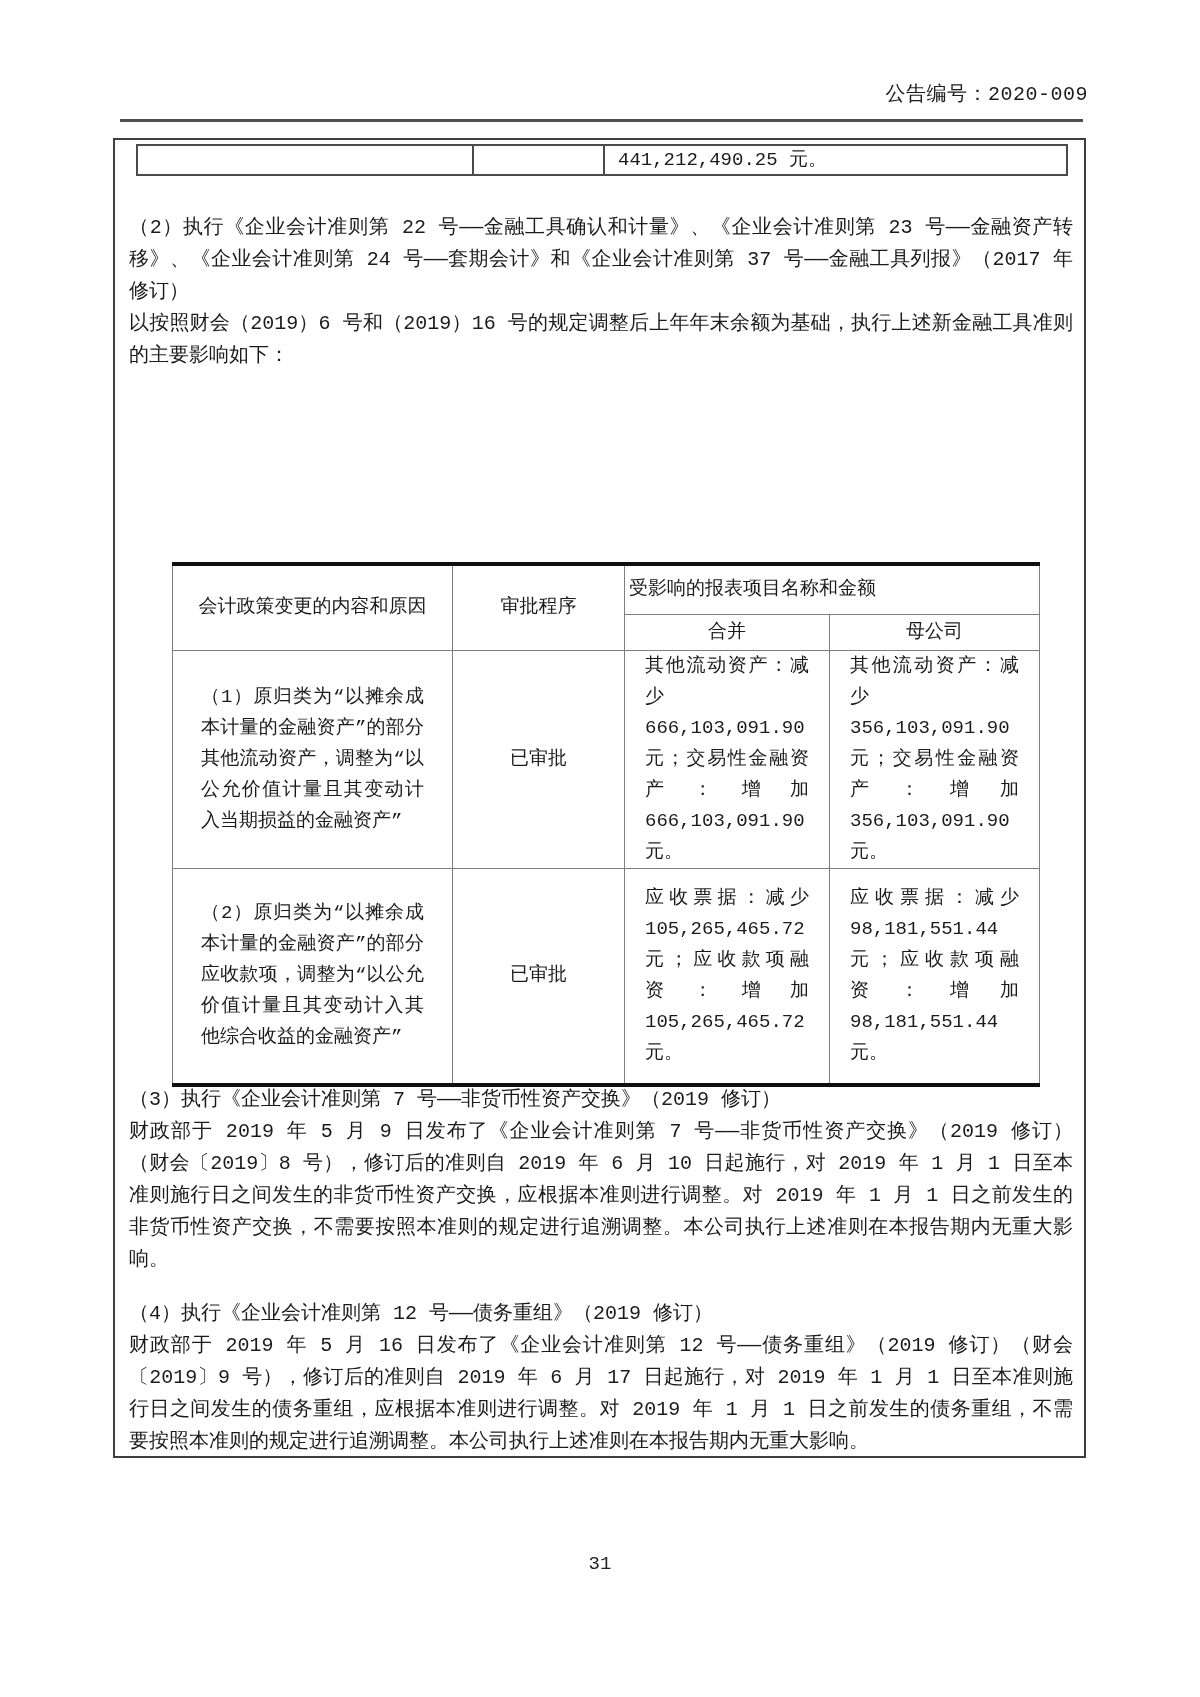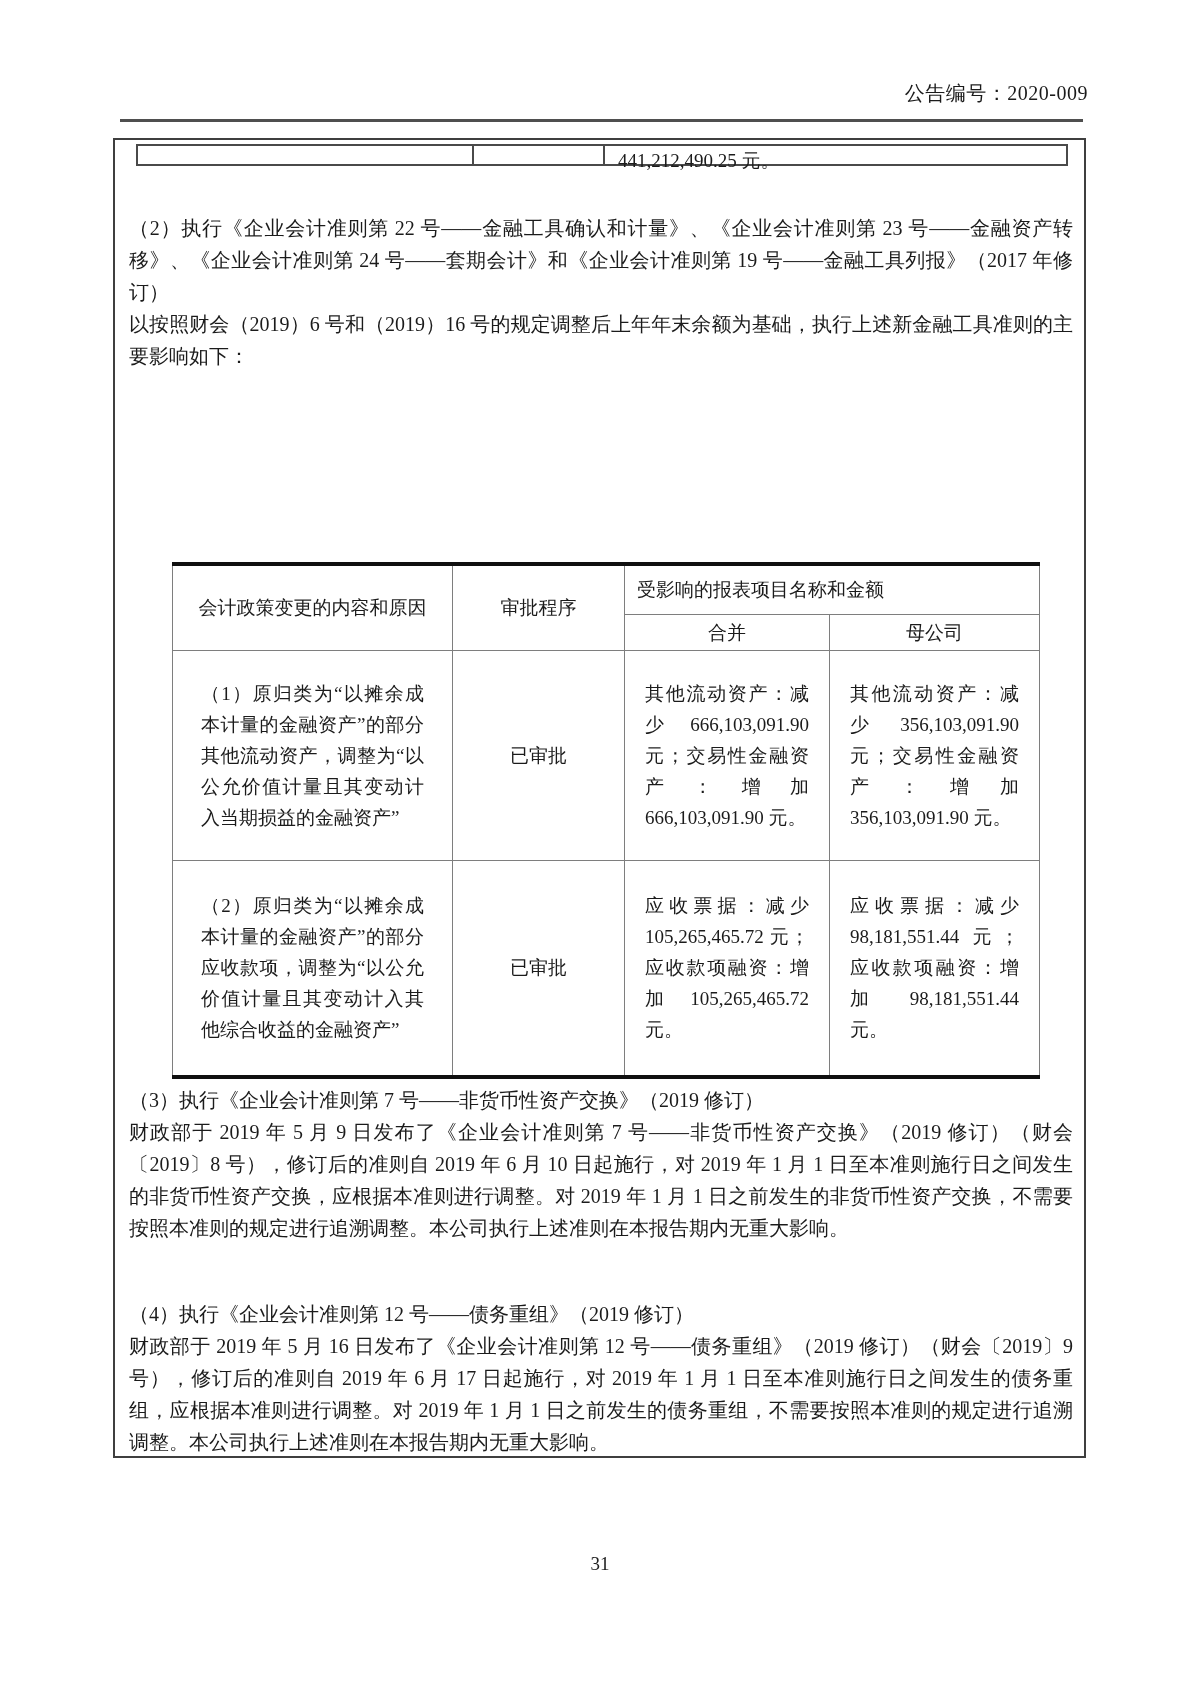--- a/index.html
+++ b/index.html
@@ -1,33 +1,33 @@
 <!DOCTYPE html>
 <html><head>
 <meta charset="utf-8">
 <style>
   html,body{margin:0;padding:0;background:#e8e8e8;}
   .page{
     position:relative;width:1200px;height:1697px;background:#ffffff;
-    font-family:Liberation Serif, serif;color:#1b1b1b;
+    font-family:Liberation Mono, monospace;color:#1b1b1b;
     margin:0 auto;overflow:hidden;
   }
   .header-note{
     position:absolute;top:80px;right:112px;font-size:20px;letter-spacing:0.5px;
   }
   .header-rule{
     position:absolute;top:119px;left:120px;width:963px;height:3px;background:#4f4f4f;
   }
   .outer-box{
     position:absolute;left:113px;top:138px;width:973px;height:1320px;
     border:2px solid #3f3f3f;box-sizing:border-box;background:#fff;
   }
   
   .frag-table{
-    position:absolute;left:21px;top:4px;width:932px;height:22px;
+    position:absolute;left:21px;top:4px;width:932px;height:32px;
     display:flex;border:2px solid #4a4a4a;box-sizing:border-box;
   }
   .frag-cell{box-sizing:border-box;border-right:2px solid #4a4a4a;height:100%;}
   .frag-c1{width:336px;}
   .frag-c2{width:131px;}
   .frag-c3{flex:1;border-right:none;font-size:19px;line-height:29px;padding-left:13px;}
   
   .text-block{
     position:absolute;left:14px;width:944px;font-size:20px;line-height:32px;
     text-align:justify;text-justify:inter-ideograph;
@@ -45,21 +45,21 @@
   }
   .impact-table td{
     border:1px solid #7e7e7e;vertical-align:middle;line-height:31px;
     box-sizing:border-box;overflow:hidden;
   }
   .impact-table tr.h1{height:50px;margin-left:32px;}
   .impact-table tr.h2{height:36px;}
   .impact-table tr.r1{height:210px;}
   .impact-table tr.r2{height:217px;}
   .c-center{text-align:center;}
-  .c-affected{text-align:left;padding:0 12px;}
+  .c-affected{text-align:left;padding:0 4px;}
   .c-change{text-align:justify;text-justify:inter-ideograph;padding:0 28px;}
   .c-amount{text-align:justify;text-justify:inter-ideograph;padding:0 20px;}
   .footer-page{
     position:absolute;top:1553px;left:0;width:100%;text-align:center;
     font-size:19px;color:#222;
   }
 </style>
 </head>
 <body>
 
@@ -70,21 +70,21 @@
 
   <div class="outer-box">
 
     <div class="frag-table">
       <div class="frag-cell frag-c1"></div>
       <div class="frag-cell frag-c2"></div>
       <div class="frag-cell frag-c3">441,212,490.25 元。</div>
     </div>
 
     <div class="text-block sec2">
-      <p>（2）执行《企业会计准则第 22 号——金融工具确认和计量》、《企业会计准则第 23 号——金融资产转移》、《企业会计准则第 24 号——套期会计》和《企业会计准则第 19 号——金融工具列报》（2017 年修订）</p>
+      <p>（2）执行《企业会计准则第 22 号——金融工具确认和计量》、《企业会计准则第 23 号——金融资产转移》、《企业会计准则第 24 号——套期会计》和《企业会计准则第 37 号——金融工具列报》（2017 年修订）</p>
       <p>以按照财会（2019）6 号和（2019）16 号的规定调整后上年年末余额为基础，执行上述新金融工具准则的主要影响如下：</p>
     </div>
 
     <table class="impact-table">
       <colgroup>
         <col style="width:280px">
           <col style="width:172px">
           <col style="width:205px">
           <col style="width:210px">
       </colgroup>

